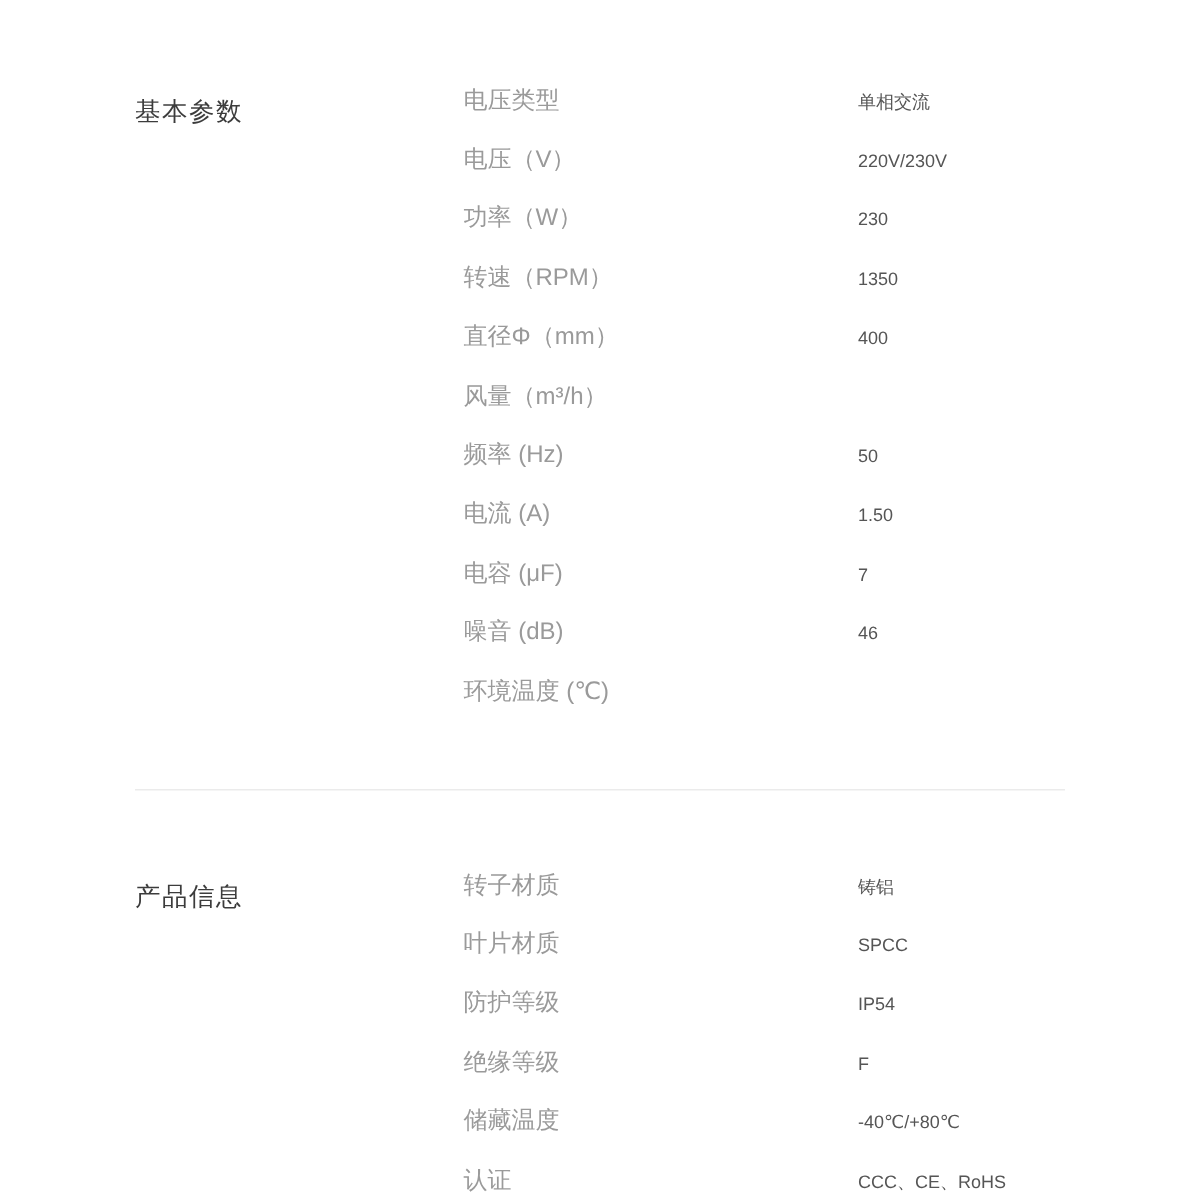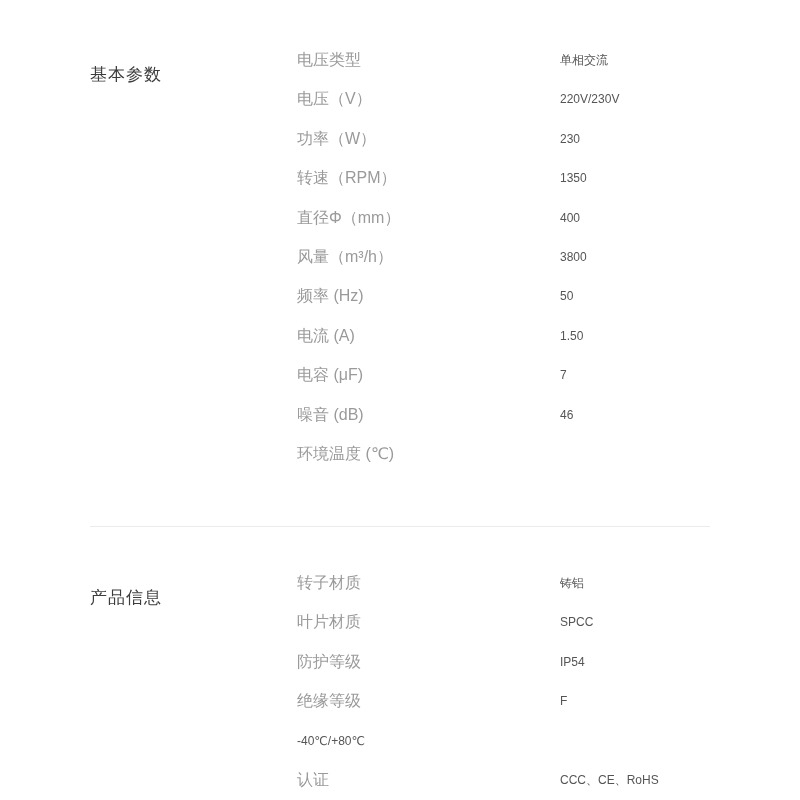--- a/index.html
+++ b/index.html
@@ -33,21 +33,22 @@
     color: #3c3c3c;
     letter-spacing: 1px;
     white-space: nowrap;
   }
   .spec-rows {
     flex: 1 1 auto;
   }
   .spec-row {
     display: flex;
     height: 39.4px;
-    align-items: flex-start;
+    align-items: center;
+    margin-left: 12px;
   }
   .spec-label {
     width: 263px;
     flex: 0 0 263px;
     font-size: 16px;
     line-height: 24px;
     color: #9a9a9a;
     white-space: nowrap;
   }
   .spec-value {
@@ -89,21 +90,20 @@
         <div class="spec-row">
           <div class="spec-label">转速（RPM）</div>
           <div class="spec-value">1350</div>
         </div>
         <div class="spec-row">
           <div class="spec-label">直径Φ（mm）</div>
           <div class="spec-value">400</div>
         </div>
         <div class="spec-row">
           <div class="spec-label">风量（m³/h）</div>
-          <div class="spec-value">3800</div>
         </div>
         <div class="spec-row">
           <div class="spec-label">频率 (Hz)</div>
           <div class="spec-value">50</div>
         </div>
         <div class="spec-row">
           <div class="spec-label">电流 (A)</div>
           <div class="spec-value">1.50</div>
         </div>
         <div class="spec-row">
@@ -135,20 +135,21 @@
         </div>
         <div class="spec-row">
           <div class="spec-label">防护等级</div>
           <div class="spec-value">IP54</div>
         </div>
         <div class="spec-row">
           <div class="spec-label">绝缘等级</div>
           <div class="spec-value">F</div>
         </div>
         <div class="spec-row">
+          <div class="spec-label">储藏温度</div>
           <div class="spec-value">-40℃/+80℃</div>
         </div>
         <div class="spec-row">
           <div class="spec-label">认证</div>
           <div class="spec-value">CCC、CE、RoHS</div>
         </div>
       </div>
   </section>
 
 </div>

